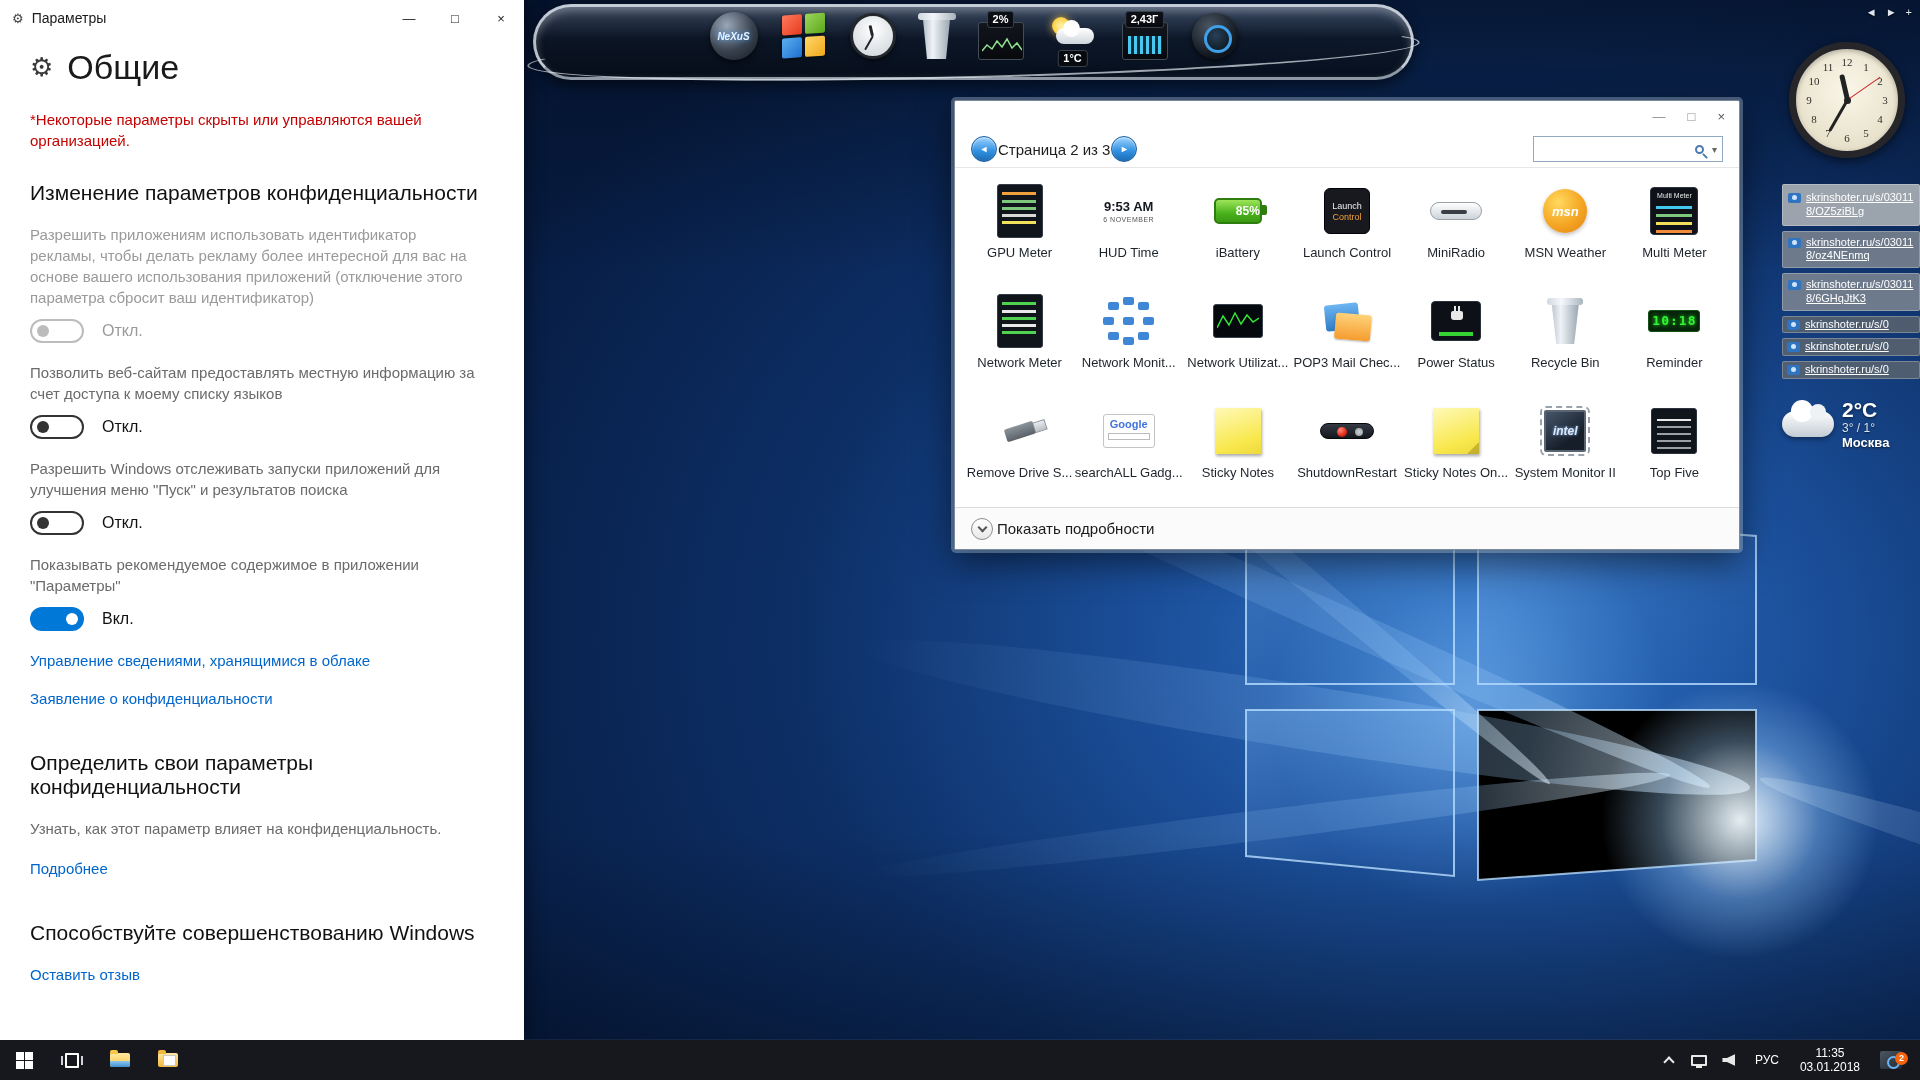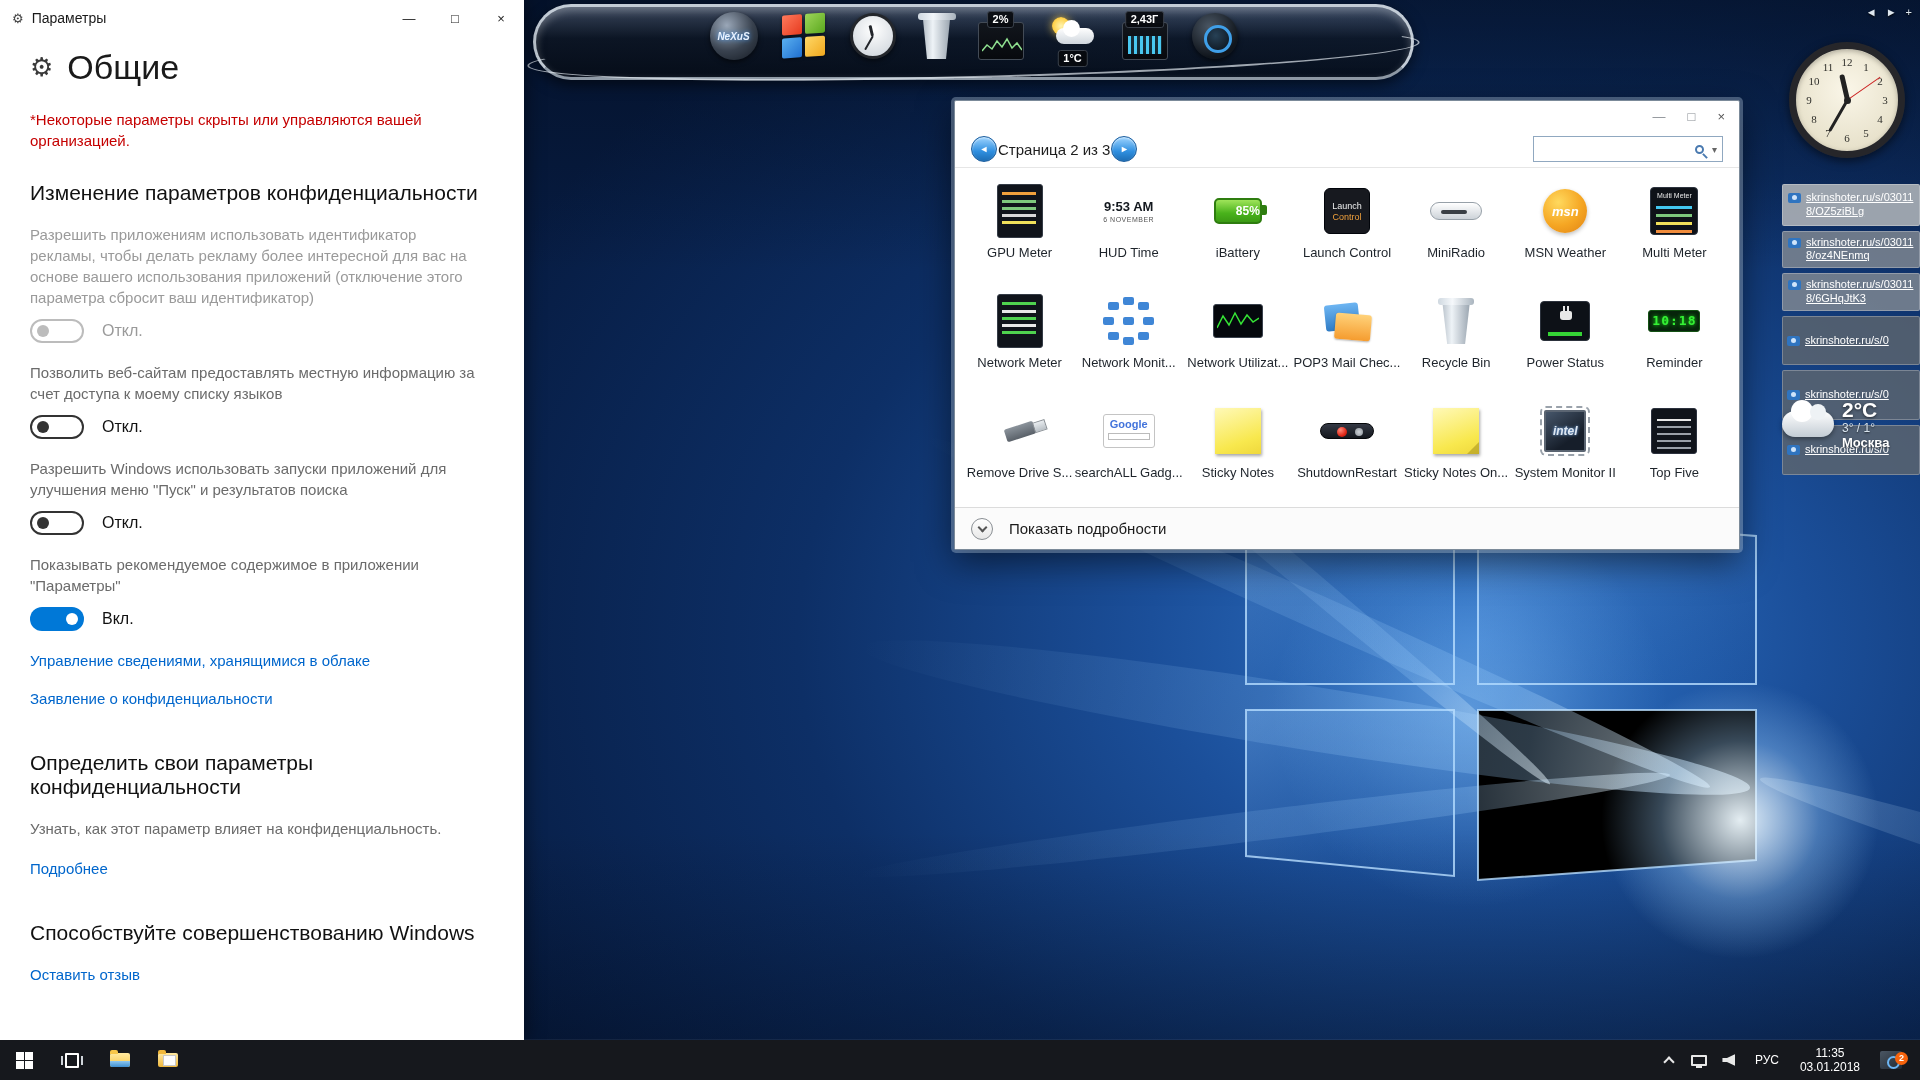--- a/index.html
+++ b/index.html
@@ -103,21 +103,21 @@
   .gal-page{margin:0 1px;font-size:15px;color:#1e1e1e}
   .gal-search{position:absolute;right:16px;top:5px;width:190px;height:26px;border:1px solid #90a8c0;background:#fff;display:flex;align-items:center;padding:0 5px}
   .gal-input{flex:1;border:none;outline:none;font-size:13px;min-width:0;font-family:inherit}
   .mag{width:9px;height:9px;border:2px solid #4a7ab0;border-radius:50%;position:relative;margin-right:8px;flex:none}
   .mag::after{content:"";position:absolute;width:2px;height:6px;background:#4a7ab0;left:7px;top:6px;transform:rotate(-45deg)}
   .dd{font-style:normal;color:#666;font-size:10px;cursor:pointer}
   .g-grid{display:grid;grid-template-columns:repeat(7,1fr);padding:8px 10px 0;border-top:1px solid #e6e6e6;row-gap:6px}
   .gcell{height:104px;padding-top:6px;cursor:pointer;text-align:center}
   .gicon{width:58px;height:58px;display:flex;flex-direction:column;align-items:center;justify-content:center;position:relative;margin:0 auto}
   .glabel{margin-top:5px;font-size:13px;color:#1e242b;white-space:nowrap;overflow:hidden}
-  .gal-footer{position:absolute;left:0;right:0;bottom:0;height:42px;border-top:1px solid #dcdcdc;background:#fbfbfb;display:flex;align-items:center;padding:0 16px;gap:16px}
+  .gal-footer{position:absolute;left:0;right:0;bottom:0;height:42px;border-top:1px solid #dcdcdc;background:#fbfbfb;display:flex;align-items:center;padding:0 16px;gap:4px}
   .chev-circle{width:22px;height:22px;border-radius:50%;border:1px solid #8a8f94;display:flex;align-items:center;justify-content:center;cursor:pointer;background:linear-gradient(#fff,#e8e8e8)}
   .chev{width:7px;height:7px;border-right:2px solid #555;border-bottom:2px solid #555;transform:rotate(45deg);margin-top:-3px}
   .footer-label{font-size:15px;color:#1b1b1b}
 
   
   .gi-gpu::before,.gi-netmeter::before{content:"";width:44px;height:52px;background-color:#10141b;border:1px solid #343b46;border-radius:3px;background-repeat:no-repeat}
   .gi-gpu::before{background-image:linear-gradient(#f0a03c,#f0a03c),linear-gradient(#7dc87d,#7dc87d),linear-gradient(#7dc87d,#7dc87d),linear-gradient(#d8d8d8,#d8d8d8),linear-gradient(#f0e05a,#f0e05a);background-size:34px 3px;background-position:4px 7px,4px 15px,4px 22px,4px 29px,4px 36px}
   .gi-netmeter::before{background-image:linear-gradient(#4fd24f,#4fd24f),linear-gradient(#e8e8e8,#e8e8e8),linear-gradient(#4fd24f,#4fd24f),linear-gradient(#e8e8e8,#e8e8e8),linear-gradient(#4fd24f,#4fd24f);background-size:34px 3px;background-position:4px 7px,4px 15px,4px 22px,4px 29px,4px 36px}
   .hud-time{font-weight:bold;font-size:13px;color:#13181e;white-space:nowrap}
   .hud-date{font-size:7px;color:#555;letter-spacing:.5px;margin-top:2px}
@@ -176,21 +176,21 @@
   .cnum:nth-of-type(12){transform:rotate(330deg) translate(0,-38px) rotate(-330deg)}
   .hand{position:absolute;left:50%;bottom:50%;transform-origin:50% 100%;border-radius:2px;background:#222}
   .hand.h{width:5px;height:26px;margin-left:-2.5px;transform:rotate(347deg)}
   .hand.m{width:3px;height:36px;margin-left:-1.5px;transform:rotate(210deg)}
   .hand.s{width:1px;height:40px;margin-left:-.5px;background:#c22;transform:rotate(55deg)}
   .pin{position:absolute;left:50%;top:50%;width:7px;height:7px;margin:-3.5px;border-radius:50%;background:#222}
 
   .sb-shots{position:absolute;left:1782px;top:184px;width:138px;z-index:7}
   .shot{display:flex;gap:5px;align-items:flex-start;background:rgba(130,138,146,.82);border:1px solid rgba(255,255,255,.25);border-radius:2px;padding:4px 5px;margin-bottom:5px;cursor:pointer}
   .shot.big{background:rgba(168,174,180,.92);padding:6px 5px}
-  .shot.thin{padding:17px 4px;background:rgba(95,102,110,.8)}
+  .shot.thin{padding:1px 4px;background:rgba(95,102,110,.8)}
   .shot.thin .shot-text{white-space:nowrap;overflow:hidden}
   .cam{width:13px;height:10px;background:#2f74c0;border-radius:2px;flex:none;position:relative;margin-top:2px}
   .cam::after{content:"";position:absolute;left:4px;top:2px;width:5px;height:5px;border-radius:50%;background:#cfe4fa}
   .shot-text{font-size:11px;color:#fff;text-decoration:underline;line-height:1.25;word-break:break-all}
 
   .sb-weather{position:absolute;left:1782px;top:398px;width:136px;display:flex;gap:8px;align-items:center;z-index:7;cursor:pointer}
   .sbw-cloud{position:relative;width:52px;height:26px;border-radius:14px;background:linear-gradient(#ffffff,#c3ccd4);flex:none;box-shadow:0 2px 5px rgba(0,0,0,.4)}
   .sbw-cloud::before{content:"";position:absolute;left:9px;top:-11px;width:22px;height:22px;border-radius:50%;background:#fff}
   .sbw-cloud::after{content:"";position:absolute;right:8px;top:-7px;width:16px;height:16px;border-radius:50%;background:#eef2f5}
   .sbw-temp{font-size:21px;font-weight:bold;color:#fff;text-shadow:0 1px 3px rgba(0,0,0,.6);line-height:1.1}
@@ -320,21 +320,21 @@
     </div>
 
     <p class="s-desc">Позволить веб-сайтам предоставлять местную информацию за счет доступа к моему списку языков</p>
     <div class="t-row">
       <div class="toggle off">
           <div class="knob"></div>
         </div>
       <span class="t-state">Откл.</span>
     </div>
 
-    <p class="s-desc">Разрешить Windows использовать запуски приложений для улучшения меню "Пуск" и результатов поиска</p>
+    <p class="s-desc">Разрешить Windows отслеживать запуски приложений для улучшения меню "Пуск" и результатов поиска</p>
     <div class="t-row">
       <div class="toggle off">
           <div class="knob"></div>
         </div>
       <span class="t-state">Откл.</span>
     </div>
 
     <p class="s-desc">Показывать рекомендуемое содержимое в приложении "Параметры"</p>
     <div class="t-row">
       <div class="toggle on">
@@ -444,29 +444,29 @@
       <div class="glabel">Network Utilizat...</div>
     </div>
     <div class="gcell">
       <div class="gicon">
           <div class="pop3-body"></div>
         </div>
       <div class="glabel">POP3 Mail Chec...</div>
     </div>
     <div class="gcell">
       <div class="gicon">
+          <div class="power-body"></div>
+        </div>
+      <div class="glabel">Power Status</div>
+    </div>
+    <div class="gcell">
+      <div class="gicon">
           <div class="rec-body"></div>
         </div>
       <div class="glabel">Recycle Bin</div>
-    </div>
-    <div class="gcell">
-      <div class="gicon">
-          <div class="power-body"></div>
-        </div>
-      <div class="glabel">Power Status</div>
     </div>
     <div class="gcell">
       <div class="gicon">
         <div class="rem-body"><span>10:18</span></div>
       </div>
       <div class="glabel">Reminder</div>
     </div>
 
     <div class="gcell">
       <div class="gicon">

